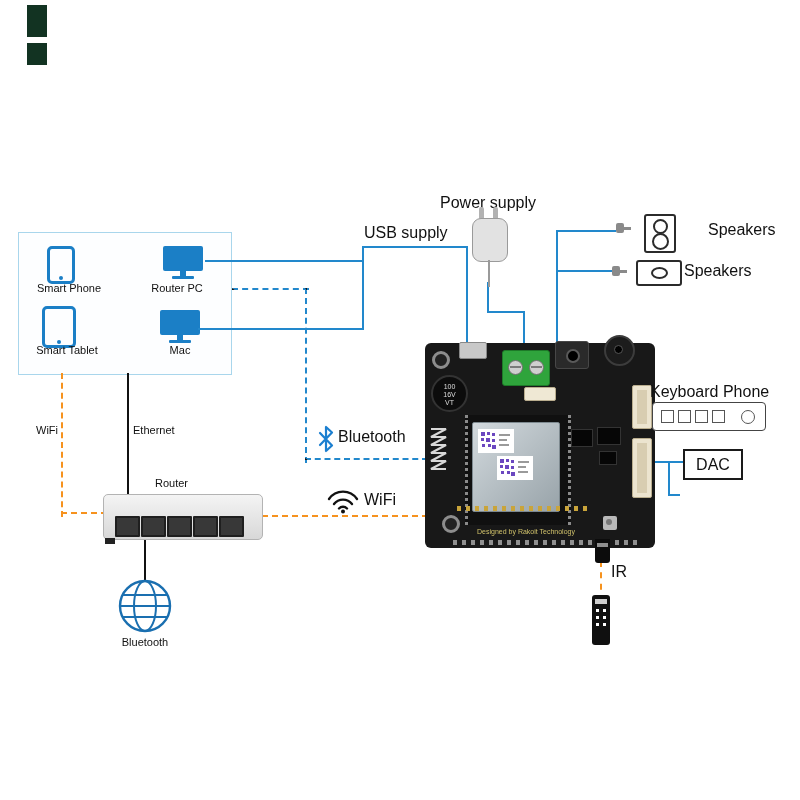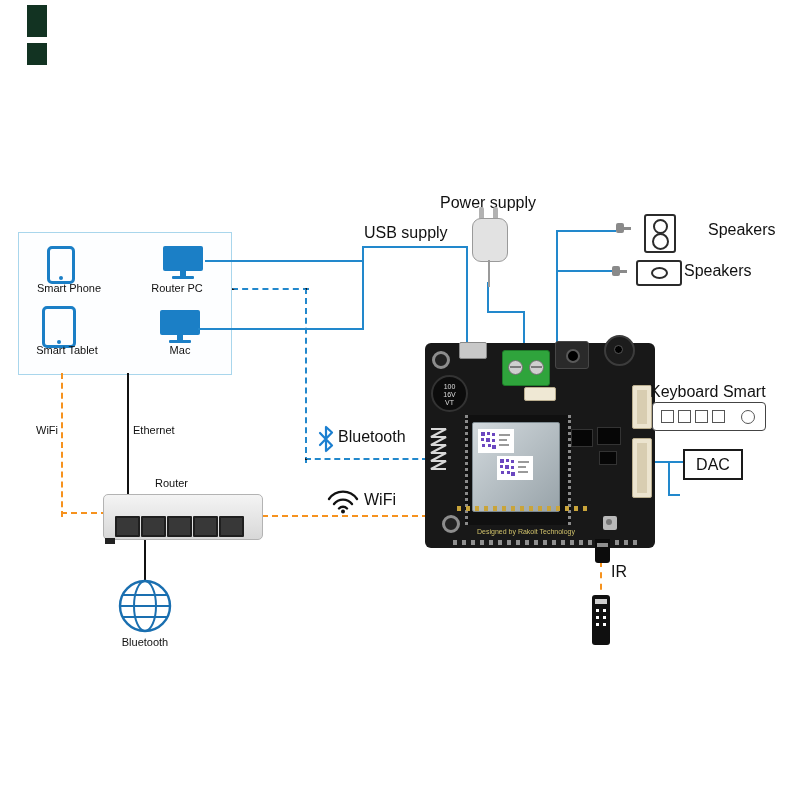--- a/index.html
+++ b/index.html
@@ -284,21 +284,21 @@
     <div class="ic" style="left:174px;top:108px;width:16px;height:12px"></div>
     <div class="jst" style="top:42px;height:42px"></div>
     <div class="jst" style="top:95px;height:58px"></div>
     <div class="pins-gold" style="left:32px;top:163px;width:135px"></div>
     <div class="credit">Designed by Rakoit Technology</div>
     <div class="pins-silver" style="left:28px;top:197px;width:185px"></div>
     <div class="ufl"></div>
     <div class="ir-recv"></div>
   </div>
 
-  <div class="lbl" style="left:650px;top:383px">Keyboard Smart</div>
+  <div class="lbl" style="left:650px;top:383px">Keyboard Phone</div>
   <div class="kb">
     <div class="kb-sq" style="left:8px"></div>
     <div class="kb-sq" style="left:25px"></div>
     <div class="kb-sq" style="left:42px"></div>
     <div class="kb-sq" style="left:59px"></div>
     <div class="kb-ci"></div>
   </div>
 
   <div class="txtbox" style="left:683px;top:449px;width:56px">
       <span>DAC</span>

